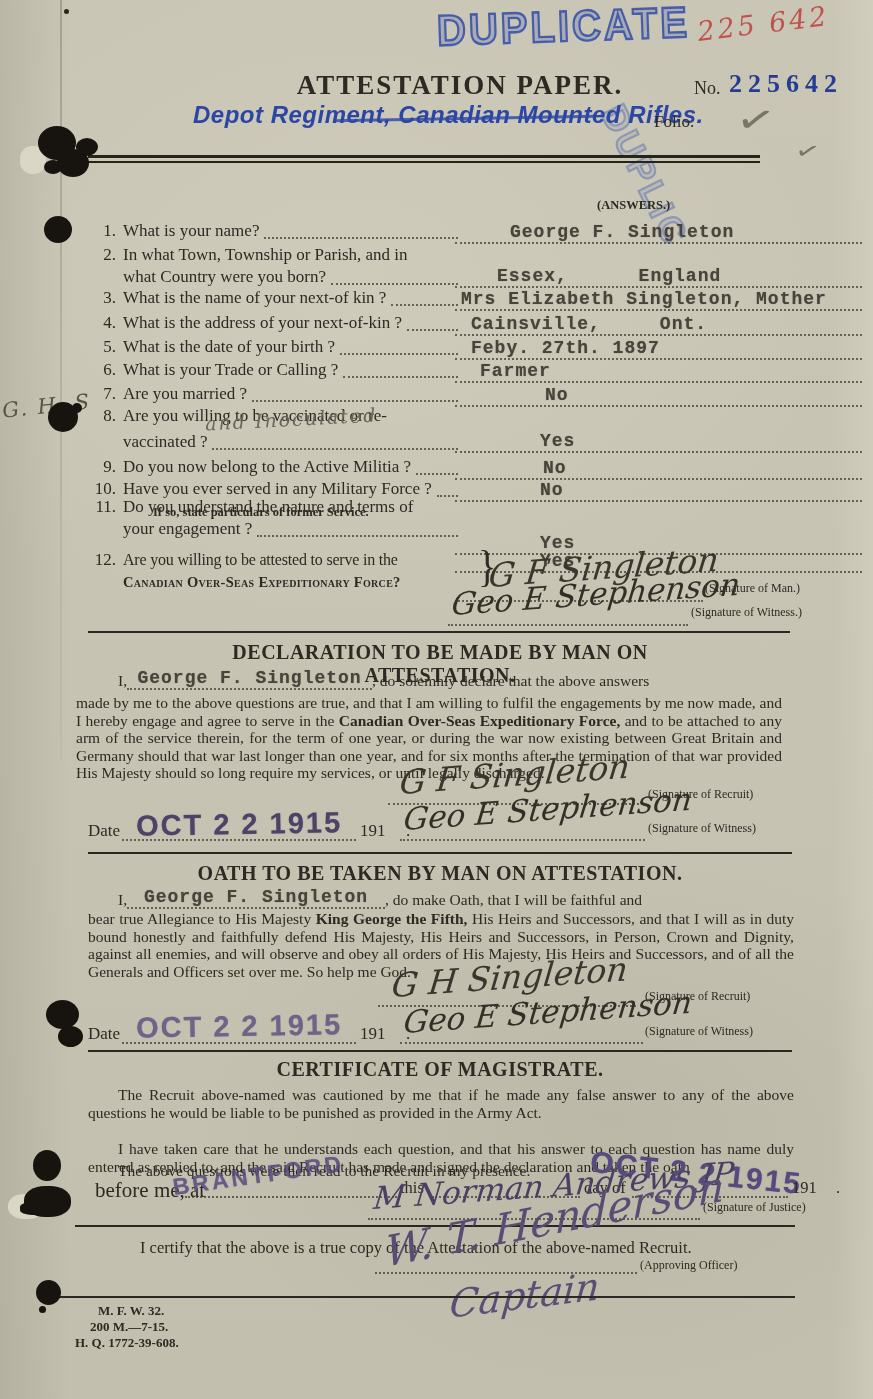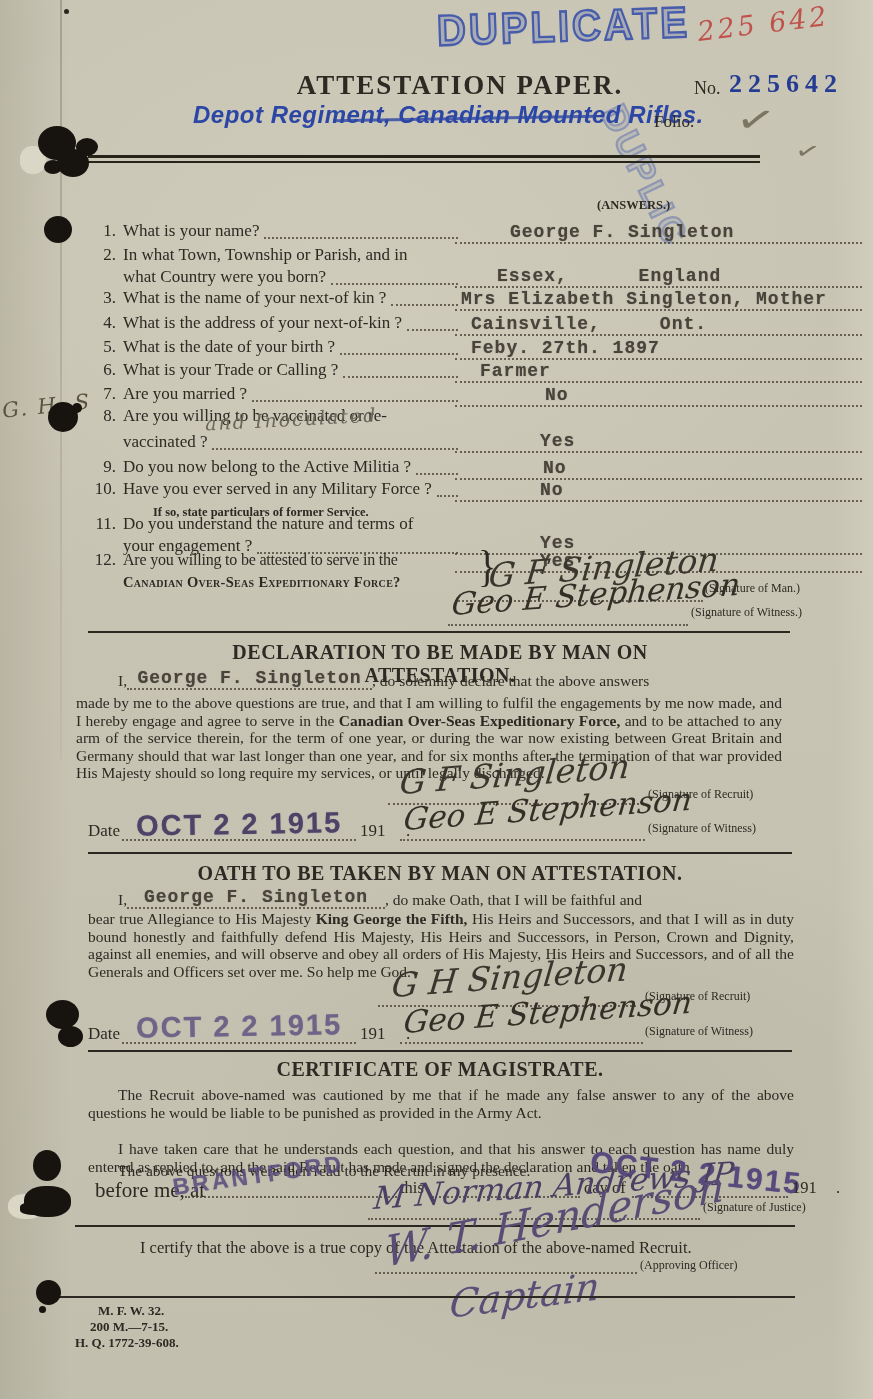--- a/index.html
+++ b/index.html
@@ -210,21 +210,21 @@
     <span class="qcol">
       <span class="qline">
           <span>Have you ever served in any Military Force ?</span>
           <span class="dots"></span>
         </span>
       <span class="subnote">If so, state particulars of former Service.</span>
     </span>
   </div>
   <div class="aline" style="top:478px"><span class="typed" style="padding-left:85px">No</span></div>
 
-  <div class="qrow" style="top:513px">
+  <div class="qrow" style="top:496px">
     <span class="qnum">11.</span>
     <span class="qcol">
       <span class="qline">
           <span>Do you understand the nature and terms of</span>
         </span>
       <span class="qline">
           <span>your engagement ?</span>
           <span class="dots"></span>
         </span>
     </span>

